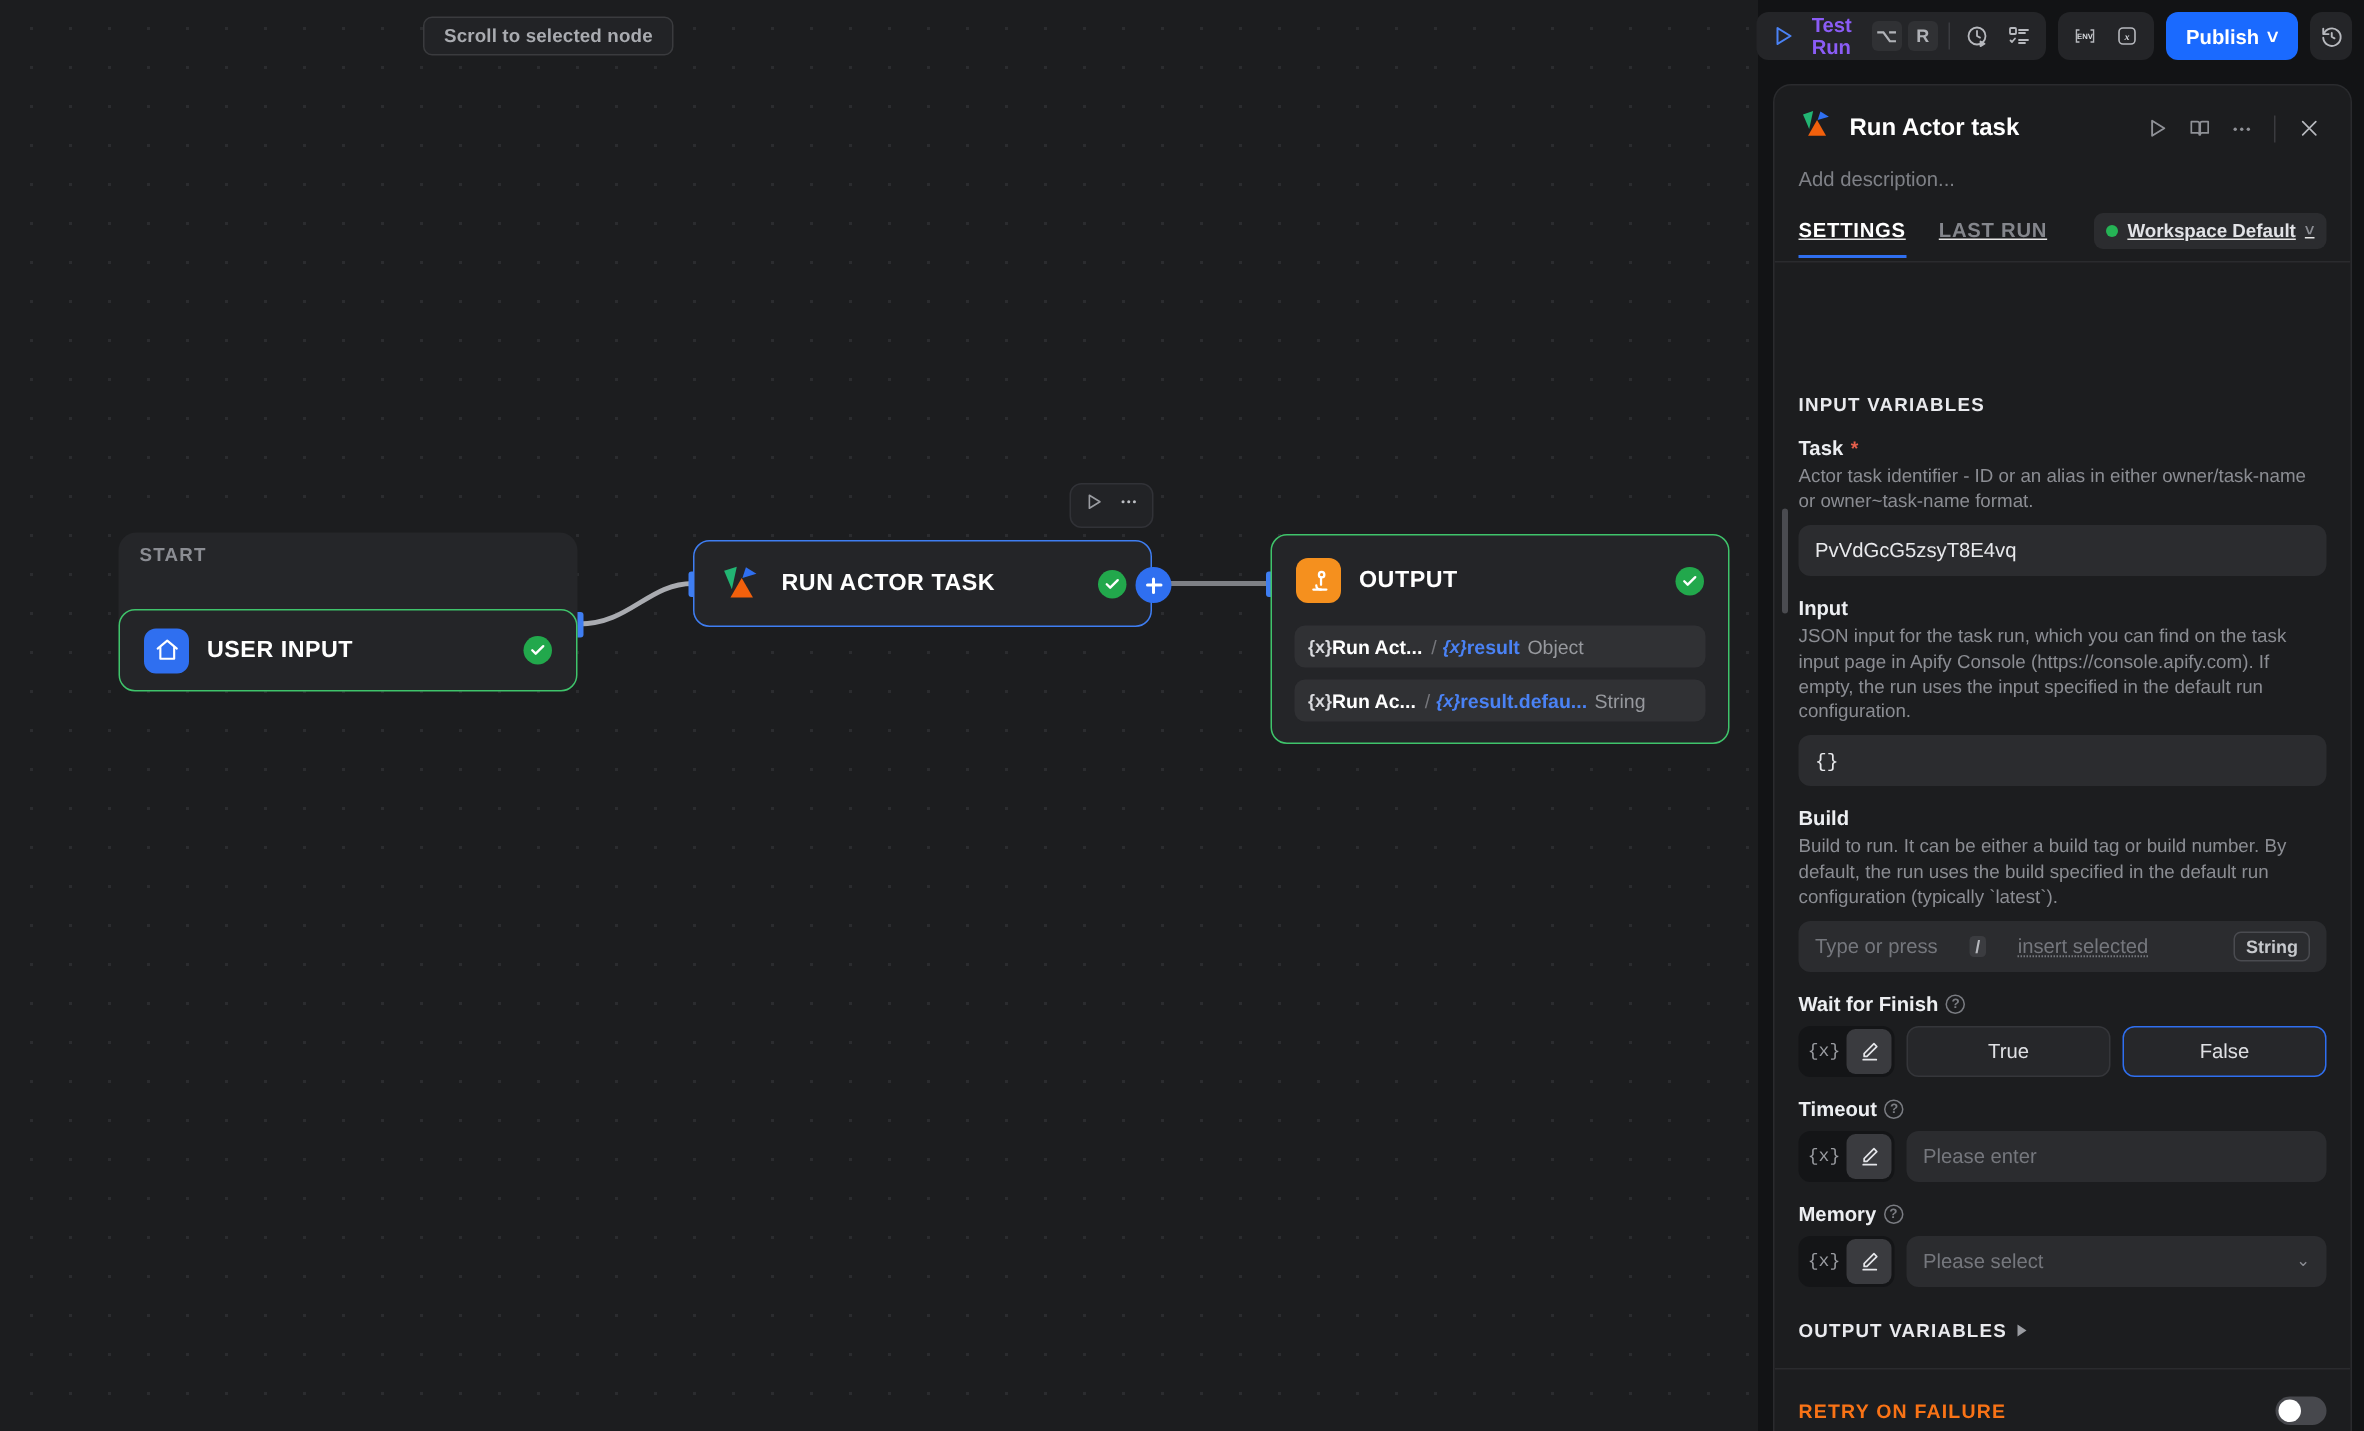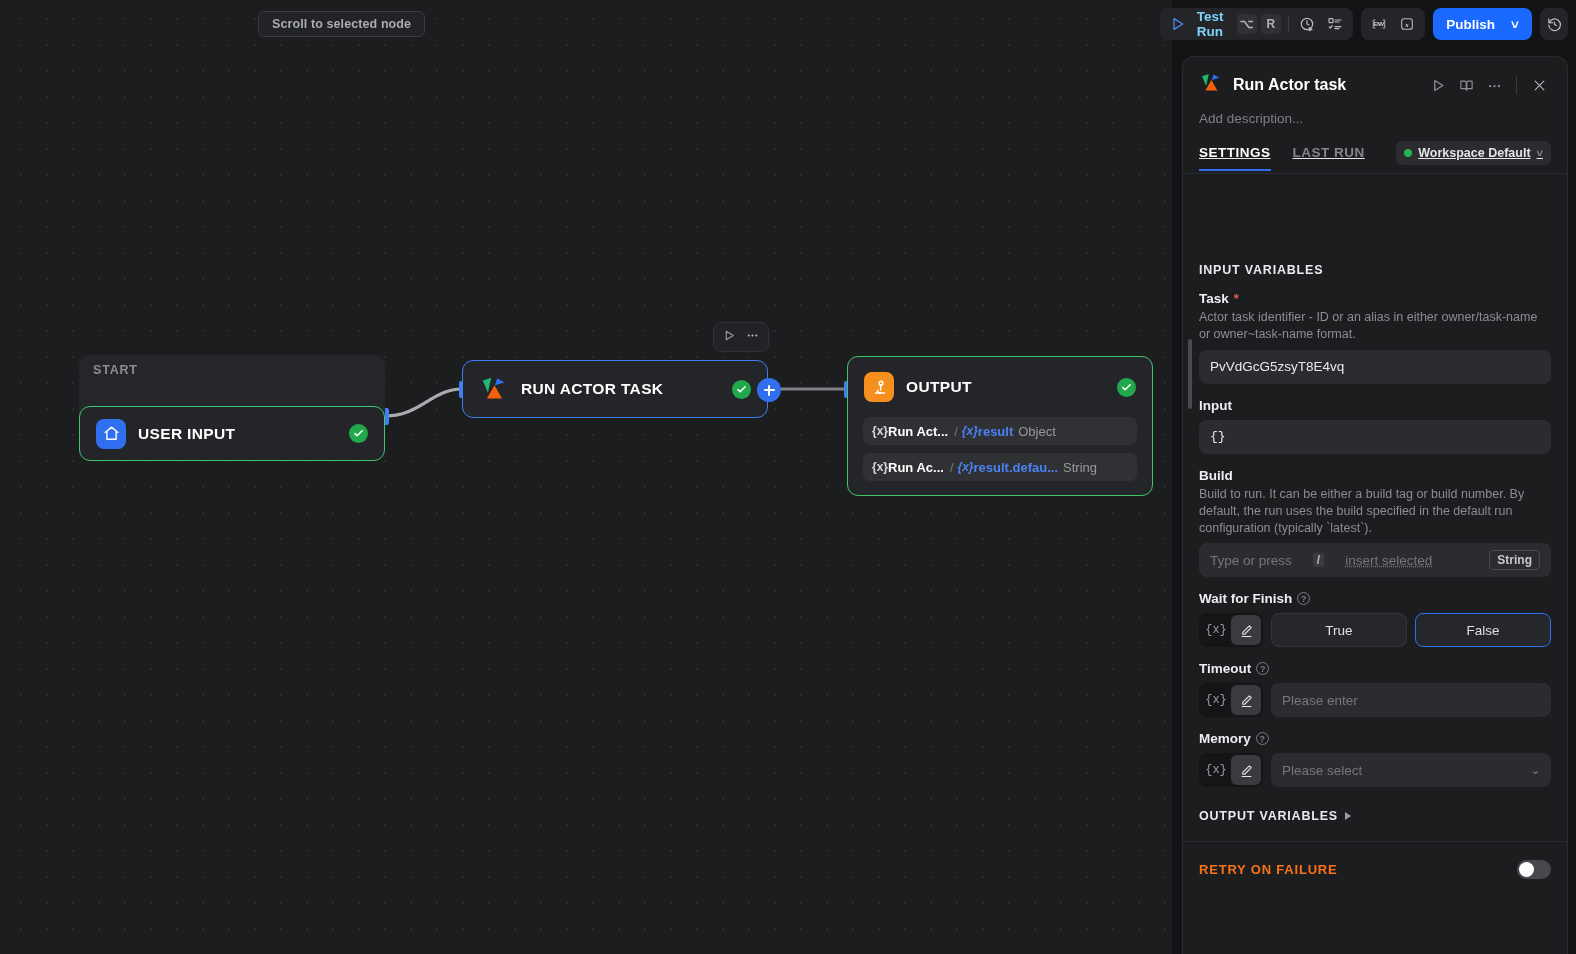--- a/index.html
+++ b/index.html
@@ -16,21 +16,21 @@
   #canvas {
     position: absolute; left: 0; top: 0; width: 1172px; height: 954px;
     background-color: #1c1d1f;
     background-image: radial-gradient(circle, #2b2c2f 1.2px, transparent 1.3px);
     background-size: 26px 26px;
     background-position: 8px 6px;
   }
 
   
   #scroll-pill {
-    position: absolute; left: 258px; top: 11px;
+    position: absolute; left: 282px; top: 11px;
     height: 26px; padding: 0 13px;
     display: flex; align-items: center;
     border: 1px solid #3a3b3e; border-radius: 6px;
     background: #222326;
     color: #a9abb0; font-size: 12.5px; font-weight: bold;
     letter-spacing: .1px; cursor: pointer;
   }
 
   
   #start-group {
@@ -139,32 +139,32 @@
   .tb-group {
     height: 32px; background: #242528; border-radius: 8px;
     display: flex; align-items: center; padding: 0 6px; gap: 4px;
   }
   .tb-btn {
     height: 24px; min-width: 24px; border-radius: 5px;
     display: flex; align-items: center; justify-content: center;
     cursor: pointer; color: #b7b9be;
   }
   .tb-btn svg { width: 16px; height: 16px; }
-  #test-run-label { color: #7dd3fc; font-size: 13.5px; font-weight: bold; padding: 0 3px; }
+  #test-run-label { color: #8b5cf6; font-size: 13.5px; font-weight: bold; padding: 0 3px; }
   .kbd {
     height: 20px; min-width: 20px; padding: 0 4px;
     border-radius: 4px; background: #303134;
     display: flex; align-items: center; justify-content: center;
     color: #b0b2b7; font-size: 12px; font-weight: bold;
   }
   .tb-divider { width: 1px; height: 18px; background: #3b3c40; margin: 0 3px; }
   #publish-btn {
     height: 32px; padding: 0 13px; border-radius: 8px;
     background: #1a6aff; color: #fff; font-size: 13.5px; font-weight: bold;
-    display: flex; align-items: center; gap: 16px; cursor: pointer; border: none;
+    display: flex; align-items: center; gap: 5px; cursor: pointer; border: none;
     font-family: "Liberation Sans", sans-serif;
   }
   #history-btn {
     width: 32px; height: 32px; border-radius: 8px; background: #242528;
     display: flex; align-items: center; justify-content: center; cursor: pointer; color: #b7b9be;
   }
   #history-btn svg { width: 17px; height: 17px; }
 
   
   #panel-header { display: flex; align-items: center; padding: 14px 16px 0 16px; }
@@ -521,20 +521,21 @@
             <div class="f-label">
               <span>Task</span>
               <span class="req">*</span>
             </div>
             <div class="f-help">Actor task identifier - ID or an alias in either owner/task-name or owner~task-name format.</div>
             <div class="f-input">PvVdGcG5zsyT8E4vq</div>
           </div>
 
           <div class="field">
             <div class="f-label">Input</div>
+            <div class="f-help">JSON input for the task run, which you can find on the task input page in Apify Console (https://console.apify.com). If empty, the run uses the input specified in the default run configuration.</div>
             <div class="f-input mono">{}</div>
           </div>
 
           <div class="field">
             <div class="f-label">Build</div>
             <div class="f-help">Build to run. It can be either a build tag or build number. By default, the run uses the build specified in the default run configuration (typically `latest`).</div>
             <div class="f-input placeholder-row">
               <span class="ph-text">
                 <span>Type or press</span>
                 <span class="slash-key">/</span>

